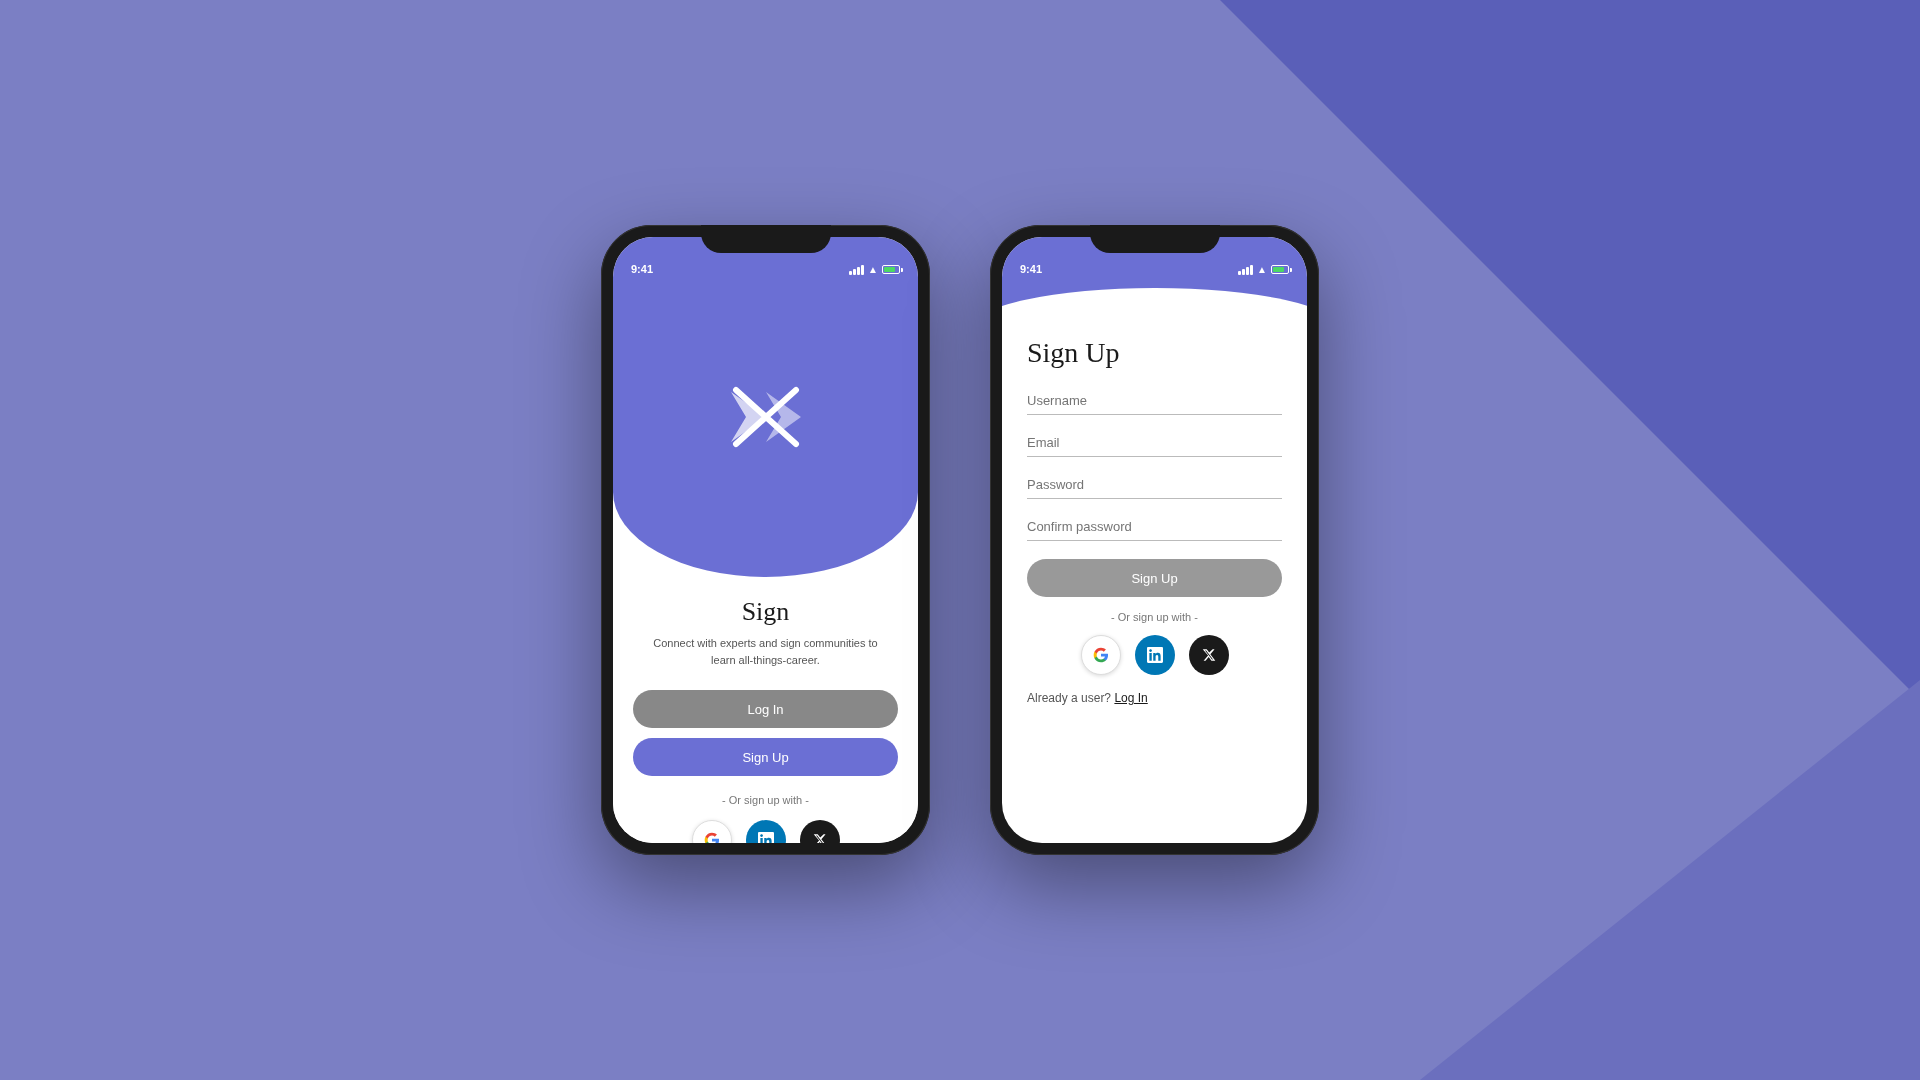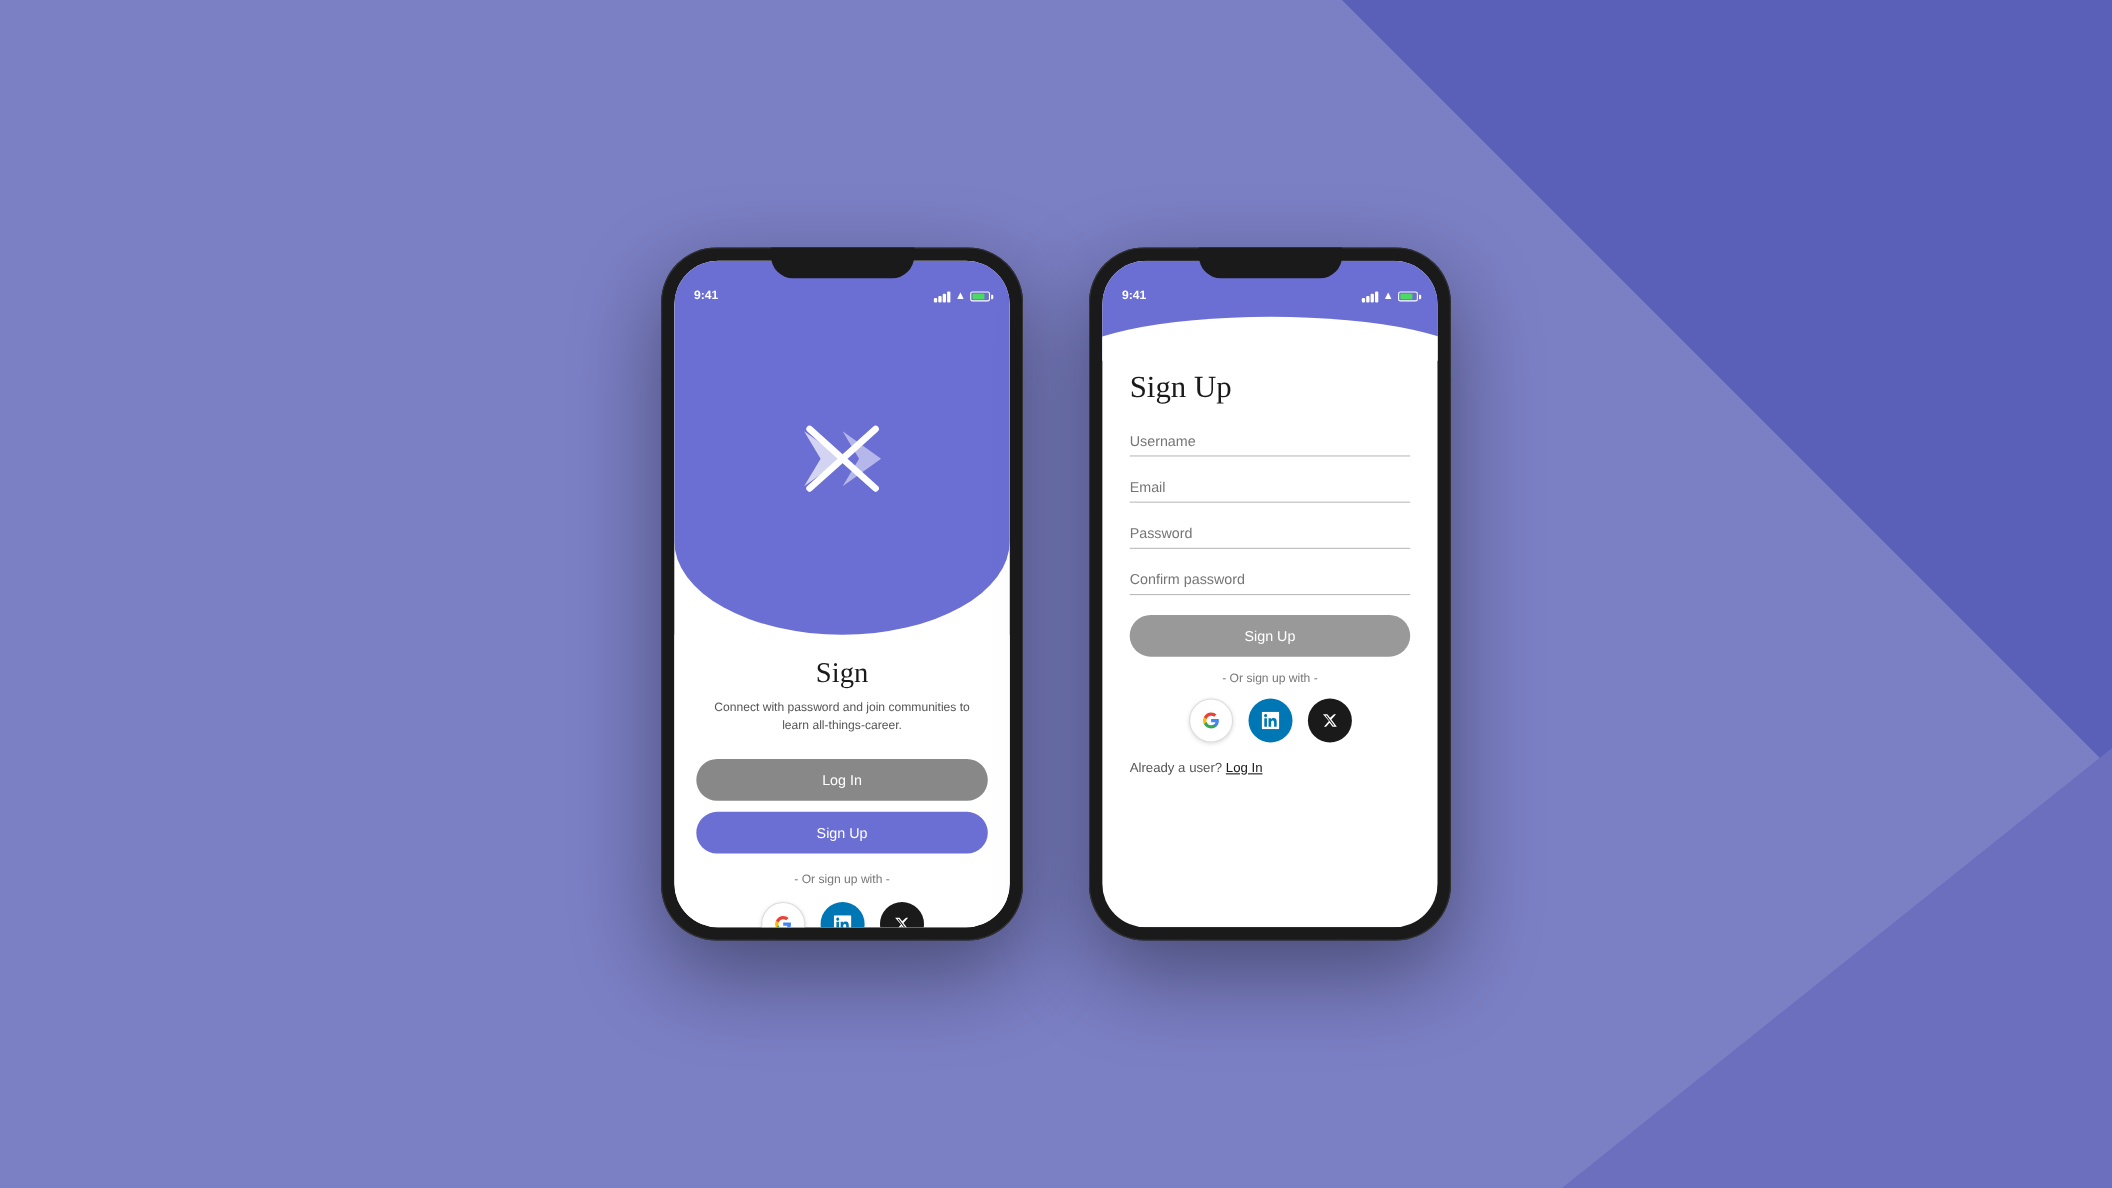--- a/index.html
+++ b/index.html
@@ -418,21 +418,21 @@
 
             <polygon points="45,20 80,45 45,70 60,45" fill="rgba(255,255,255,0.5)"></polygon>
 
             <path d="M15 18 L45 45 L15 72" stroke="white" stroke-width="6" fill="none" stroke-linecap="round" stroke-linejoin="round"></path>
             <path d="M75 18 L45 45 L75 72" stroke="white" stroke-width="6" fill="none" stroke-linecap="round" stroke-linejoin="round"></path>
           </svg>
         </div>
 
         <div class="phone1-body">
           <h1 class="app-title">Sign</h1>
-          <p class="app-subtitle">Connect with password and join communities to learn all-things-career.</p>
+          <p class="app-subtitle">Connect with experts and sign communities to learn all-things-career.</p>
 
           <button class="btn btn-login">Log In</button>
           <button class="btn btn-signup">Sign Up</button>
 
           <div class="or-divider">- Or sign up with -</div>
 
           <div class="social-icons">
 
             <button class="social-btn social-google">
               <svg width="16" height="16" viewBox="0 0 24 24">

